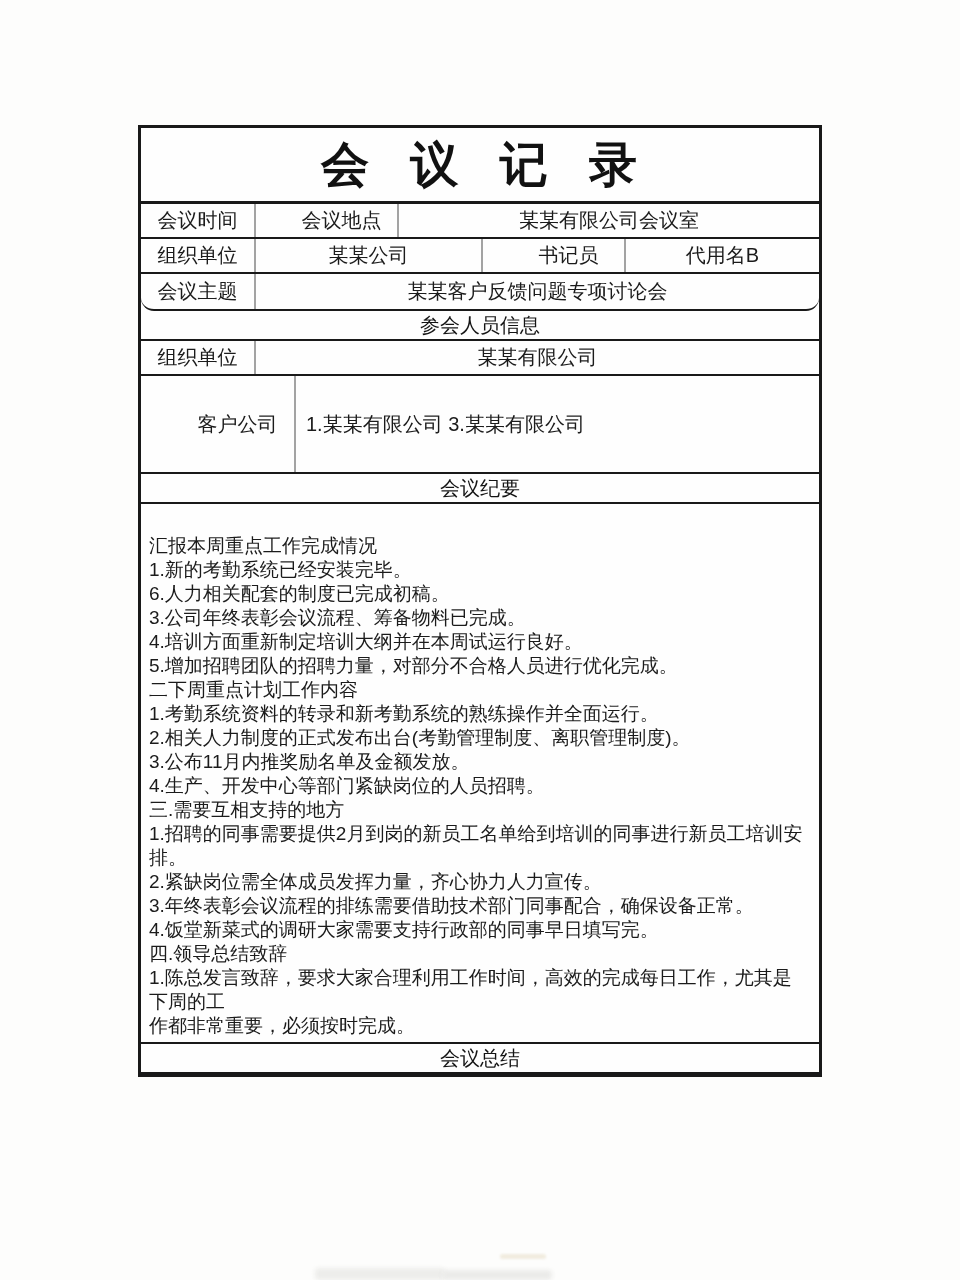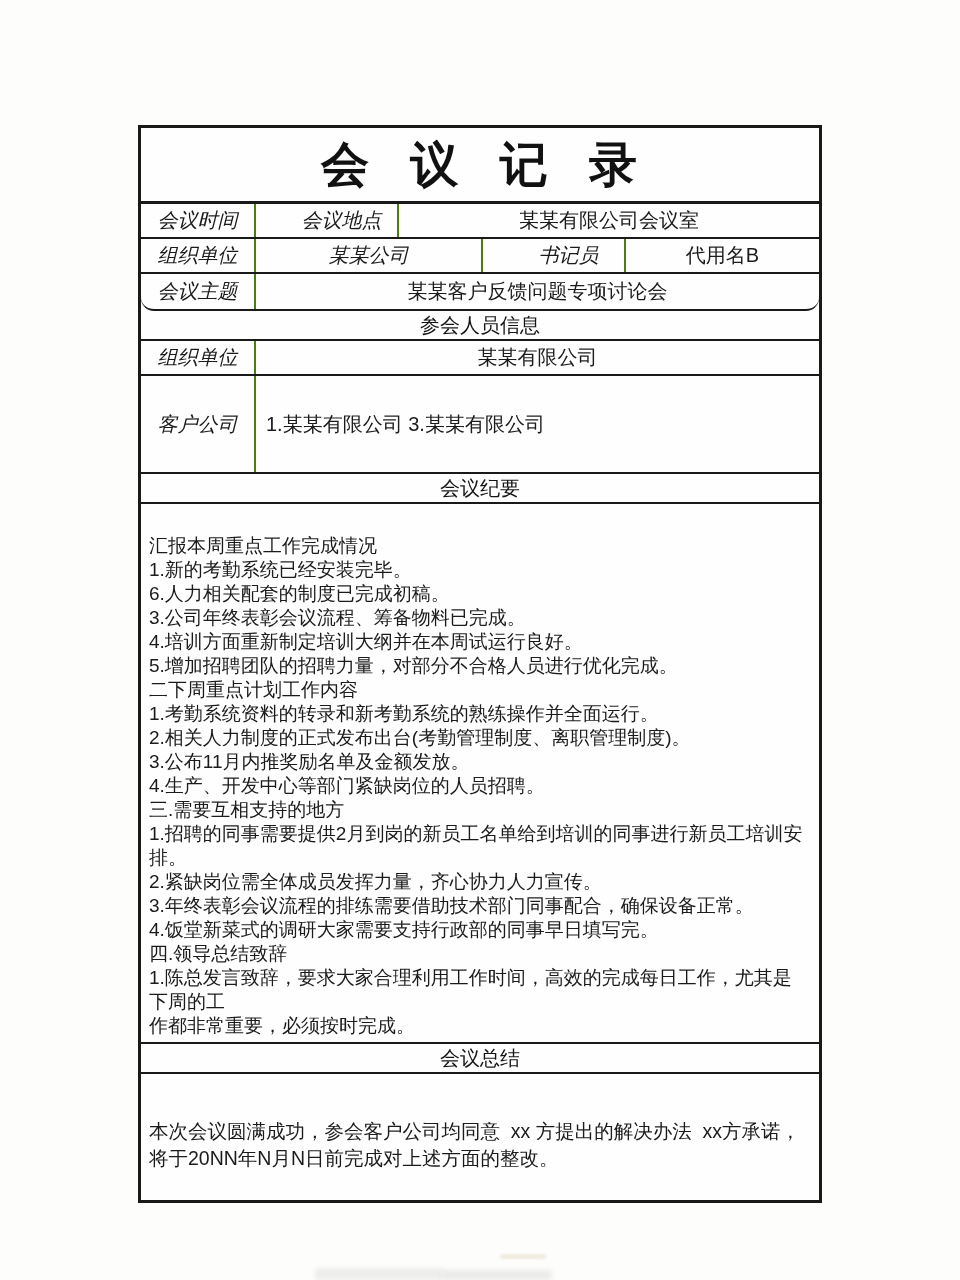--- a/index.html
+++ b/index.html
@@ -18,34 +18,34 @@
     display:flex;align-items:center;justify-content:center;
     font-size:48px;font-weight:700;letter-spacing:14px;color:#111;
     padding-left:12px; 
     box-sizing:border-box;
   }
   .row{display:flex;border-bottom:2px solid #191919;align-items:stretch;}
   .cell{
     display:flex;align-items:center;justify-content:center;
     font-size:20px;box-sizing:border-box;overflow:hidden;
   }
-  .vline{border-right:2px solid #4d7c0f;font-style:italic;}
+  .vline{border-right:2px solid #a3a3a3;}
   .c1{width:115px;}
   .c2{width:227px;}
   .c3{width:113px;margin-left:30px;}
   .c4{flex:1;}
   .h33{height:33px;}
   .h35{height:35px;border-radius:13px;}
   .sec{
     height:28px;border-bottom:2px solid #191919;
     display:flex;align-items:center;justify-content:center;
     font-size:20px;font-weight:400;color:#141414;
   }
   .r-org{height:33px;}
-  .r-client{height:96px;}
+  .r-client{height:96px;padding-left:40px;}
   .cell-left{justify-content:flex-start;padding-left:10px;}
   .minutes{
     height:540px;border-bottom:2px solid #191919;box-sizing:border-box;
     padding:30px 6px 0 8px;font-size:19px;line-height:24px;overflow:hidden;
   }
   .minutes .line{white-space:pre;}
   .summary{
     height:126px;box-sizing:border-box;
     padding:44px 6px 0 8px;font-size:19.5px;line-height:27px;overflow:hidden;
   }
@@ -118,24 +118,20 @@
       <div class="line">3.年终表彰会议流程的排练需要借助技术部门同事配合，确保设备正常。</div>
       <div class="line">4.饭堂新菜式的调研大家需要支持行政部的同事早日填写完。</div>
       <div class="line">四.领导总结致辞</div>
       <div class="line">1.陈总发言致辞，要求大家合理利用工作时间，高效的完成每日工作，尤其是</div>
       <div class="line">下周的工</div>
       <div class="line">作都非常重要，必须按时完成。</div>
     </div>
 
   <div class="sec">会议总结</div>
 
-  <div class="summary">
-      <div class="line">本次会议圆满成功，参会客户公司均同意  xx 方提出的解决办法  xx方承诺，</div>
-      <div class="line">将于20NN年N月N日前完成对上述方面的整改。</div>
-    </div>
 
 </div>
 
 <span class="footer-label sig">总经理签字:</span>
 <span class="footer-label date">日期:</span>
 
 <div class="wm wm1"></div>
 <div class="wm wm2"></div>
 <div class="wm wm3"></div>
 

